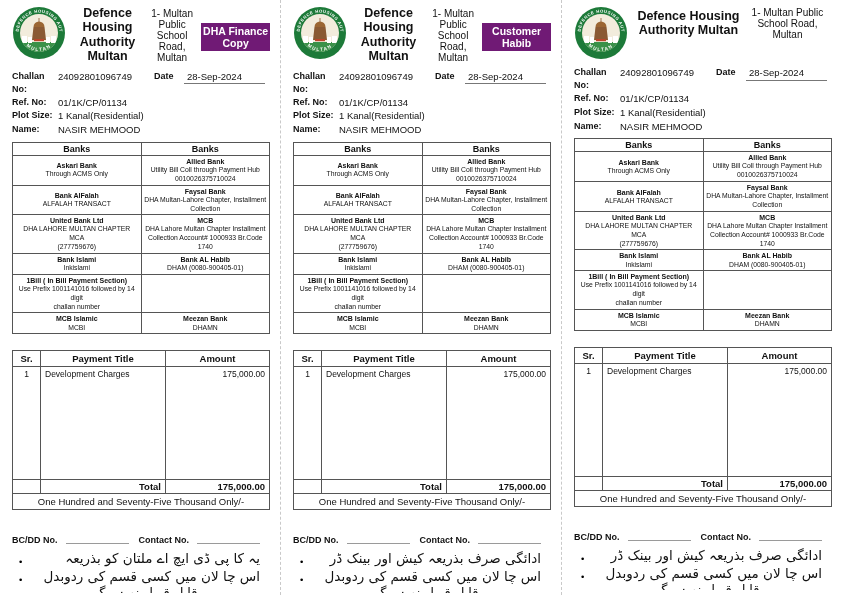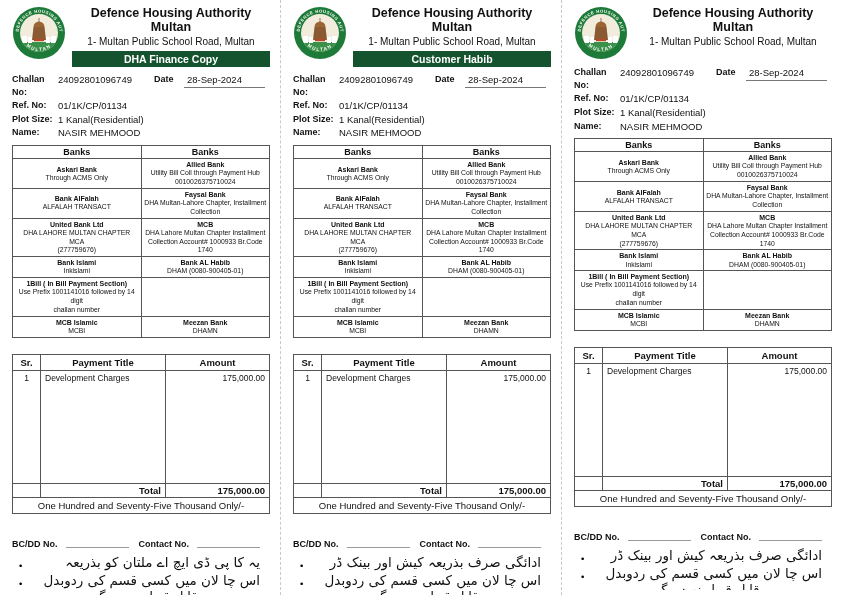--- a/index.html
+++ b/index.html
@@ -6,24 +6,24 @@
   .sheet{
     width:842px;height:595px;background:#ffffff;display:flex;
     font-family:"Liberation Sans",sans-serif;color:#111;overflow:hidden;
   }
   .copy{flex:1 1 0;box-sizing:border-box;padding:4px 10px 0 12px;position:relative;}
   .copy:not(:last-child){border-right:1px dashed #c9c9c9;}
 
   
   .hdr{display:flex;align-items:flex-start;margin-top:2px;}
   .logo{width:54px;height:54px;flex:0 0 54px;}
-  .hdr-right{flex:1;display:flex;flex-direction:column;align-items:center;margin-left:6px;}
+  .hdr-right{flex:1;display:flex;flex-direction:row;align-items:center;margin-left:6px;}
   .title{font-size:12.5px;font-weight:bold;text-align:center;line-height:1.15;}
   .subtitle{font-size:10px;margin-top:1px;text-align:center;}
-  .banner{margin-top:4px;width:100%;background:#14532d;color:#fff;font-weight:bold;
+  .banner{margin-top:4px;width:100%;background:#701a75;color:#fff;font-weight:bold;
           font-size:10.5px;text-align:center;padding:2px 0;}
 
   
   .fields{margin-top:6px;font-size:9.5px;}
   .frow{display:flex;align-items:flex-start;line-height:1.45;}
   .flabel{flex:0 0 46px;font-weight:bold;font-size:9px;}
   .fval{font-size:9.5px;}
   .fval-challan{flex:0 0 96px;}
   .dlabel{flex:0 0 30px;font-weight:bold;font-size:9px;}
   .dateval{flex:0 0 78px;border-bottom:1px solid #777;padding-left:3px;}

